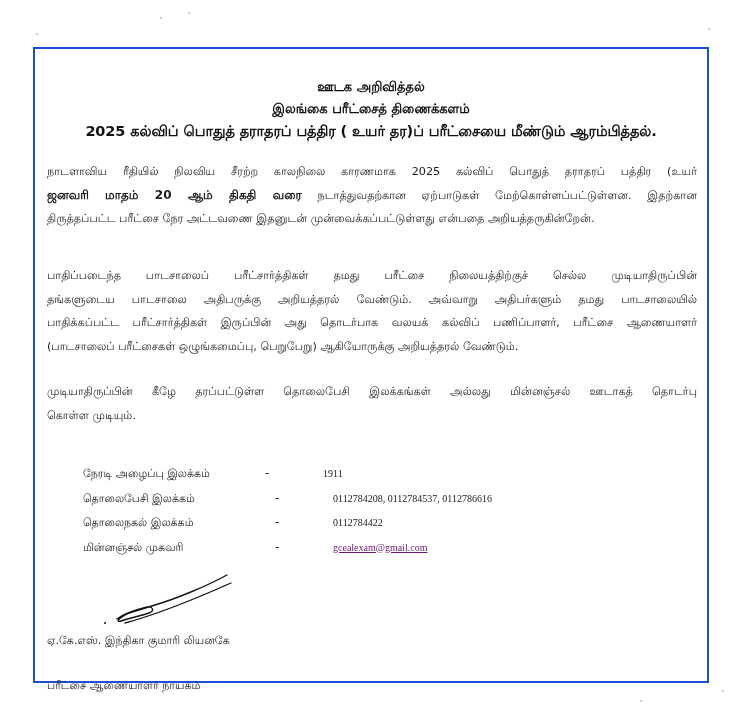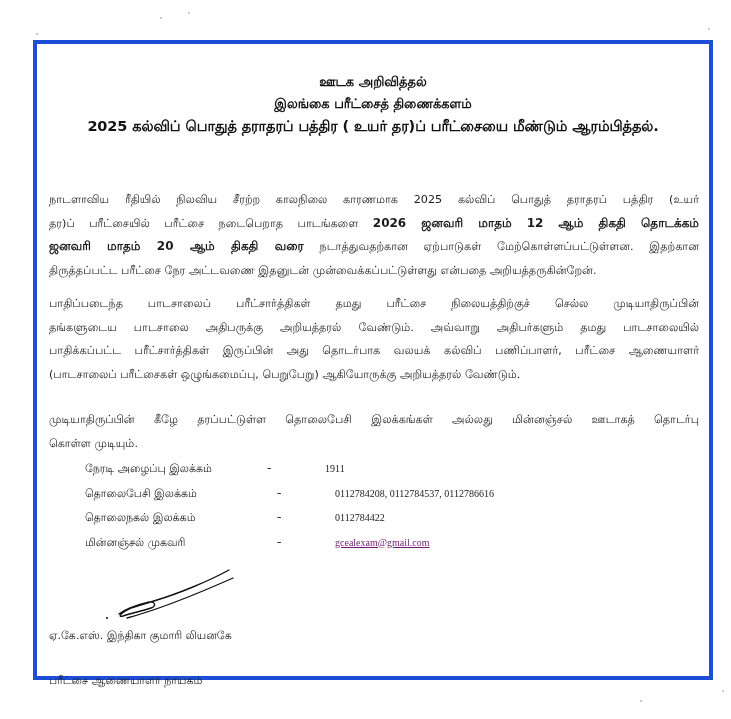--- a/index.html
+++ b/index.html
@@ -11,24 +11,24 @@
       width: 731px;
       height: 719px;
       position: relative;
       overflow: hidden;
       font-family: "DejaVu Sans", "Liberation Sans", sans-serif;
       color: #111111;
     }
     .frame {
       position: absolute;
       left: 33px;
-      top: 40px;
+      top: 47px;
       width: 672px;
       height: 632px;
-      border: 4px solid #1d4ed8;
+      border: 2px solid #1d4ed8;
       box-sizing: content-box;
     }
     .heading {
       position: absolute;
       left: 0;
       width: 100%;
       text-align: center;
       font-weight: bold;
       color: #111;
       white-space: nowrap;
@@ -39,21 +39,20 @@
 
     .para {
       position: absolute;
       left: 12px;
       width: 650px;
       font-size: 11.2px;
       line-height: 23.5px;
       text-align: justify;
       text-align-last: left;
       color: #1a1a1a;
-      margin-top: 33px;
     }
     .para .line {
       display: block;
       text-align: justify;
       text-align-last: justify;
       white-space: nowrap;
     }
     .para .line.last {
       text-align-last: left;
     }
@@ -140,24 +139,20 @@
 
 <div class="frame">
 
   <div class="heading h1">ஊடக அறிவித்தல்</div>
   <div class="heading h2">இலங்கை பரீட்சைத் திணைக்களம்</div>
   <div class="heading h3">2025 கல்விப் பொதுத் தராதரப் பத்திர ( உயர் தர)ப் பரீட்சையை மீண்டும் ஆரம்பித்தல்.</div>
 
   <div class="para p1">
     <span class="line">நாடளாவிய ரீதியில் நிலவிய சீரற்ற காலநிலை காரணமாக 2025 கல்விப் பொதுத் தராதரப் பத்திர (உயர்</span>
     <span class="line">
-      <span>தர)ப் பரீட்சையில் பரீட்சை நடைபெறாத பாடங்களை</span>
-      <span class="bold">2026 ஜனவரி மாதம் 12 ஆம் திகதி தொடக்கம்</span>
-    </span>
-    <span class="line">
       <span class="bold">ஜனவரி மாதம் 20 ஆம் திகதி வரை</span>
       <span>நடாத்துவதற்கான ஏற்பாடுகள் மேற்கொள்ளப்பட்டுள்ளன. இதற்கான</span>
     </span>
     <span class="line last">திருத்தப்பட்ட பரீட்சை நேர அட்டவணை இதனுடன் முன்வைக்கப்பட்டுள்ளது என்பதை அறியத்தருகின்றேன்.</span>
   </div>
 
   <div class="para p2">
     <span class="line">பாதிப்படைந்த பாடசாலைப் பரீட்சார்த்திகள் தமது பரீட்சை நிலையத்திற்குச் செல்ல முடியாதிருப்பின்</span>
     <span class="line">தங்களுடைய பாடசாலை அதிபருக்கு அறியத்தரல் வேண்டும். அவ்வாறு அதிபர்களும் தமது பாடசாலையில்</span>
     <span class="line">பாதிக்கப்பட்ட பரீட்சார்த்திகள் இருப்பின் அது தொடர்பாக வலயக் கல்விப் பணிப்பாளர், பரீட்சை ஆணையாளர்</span>

